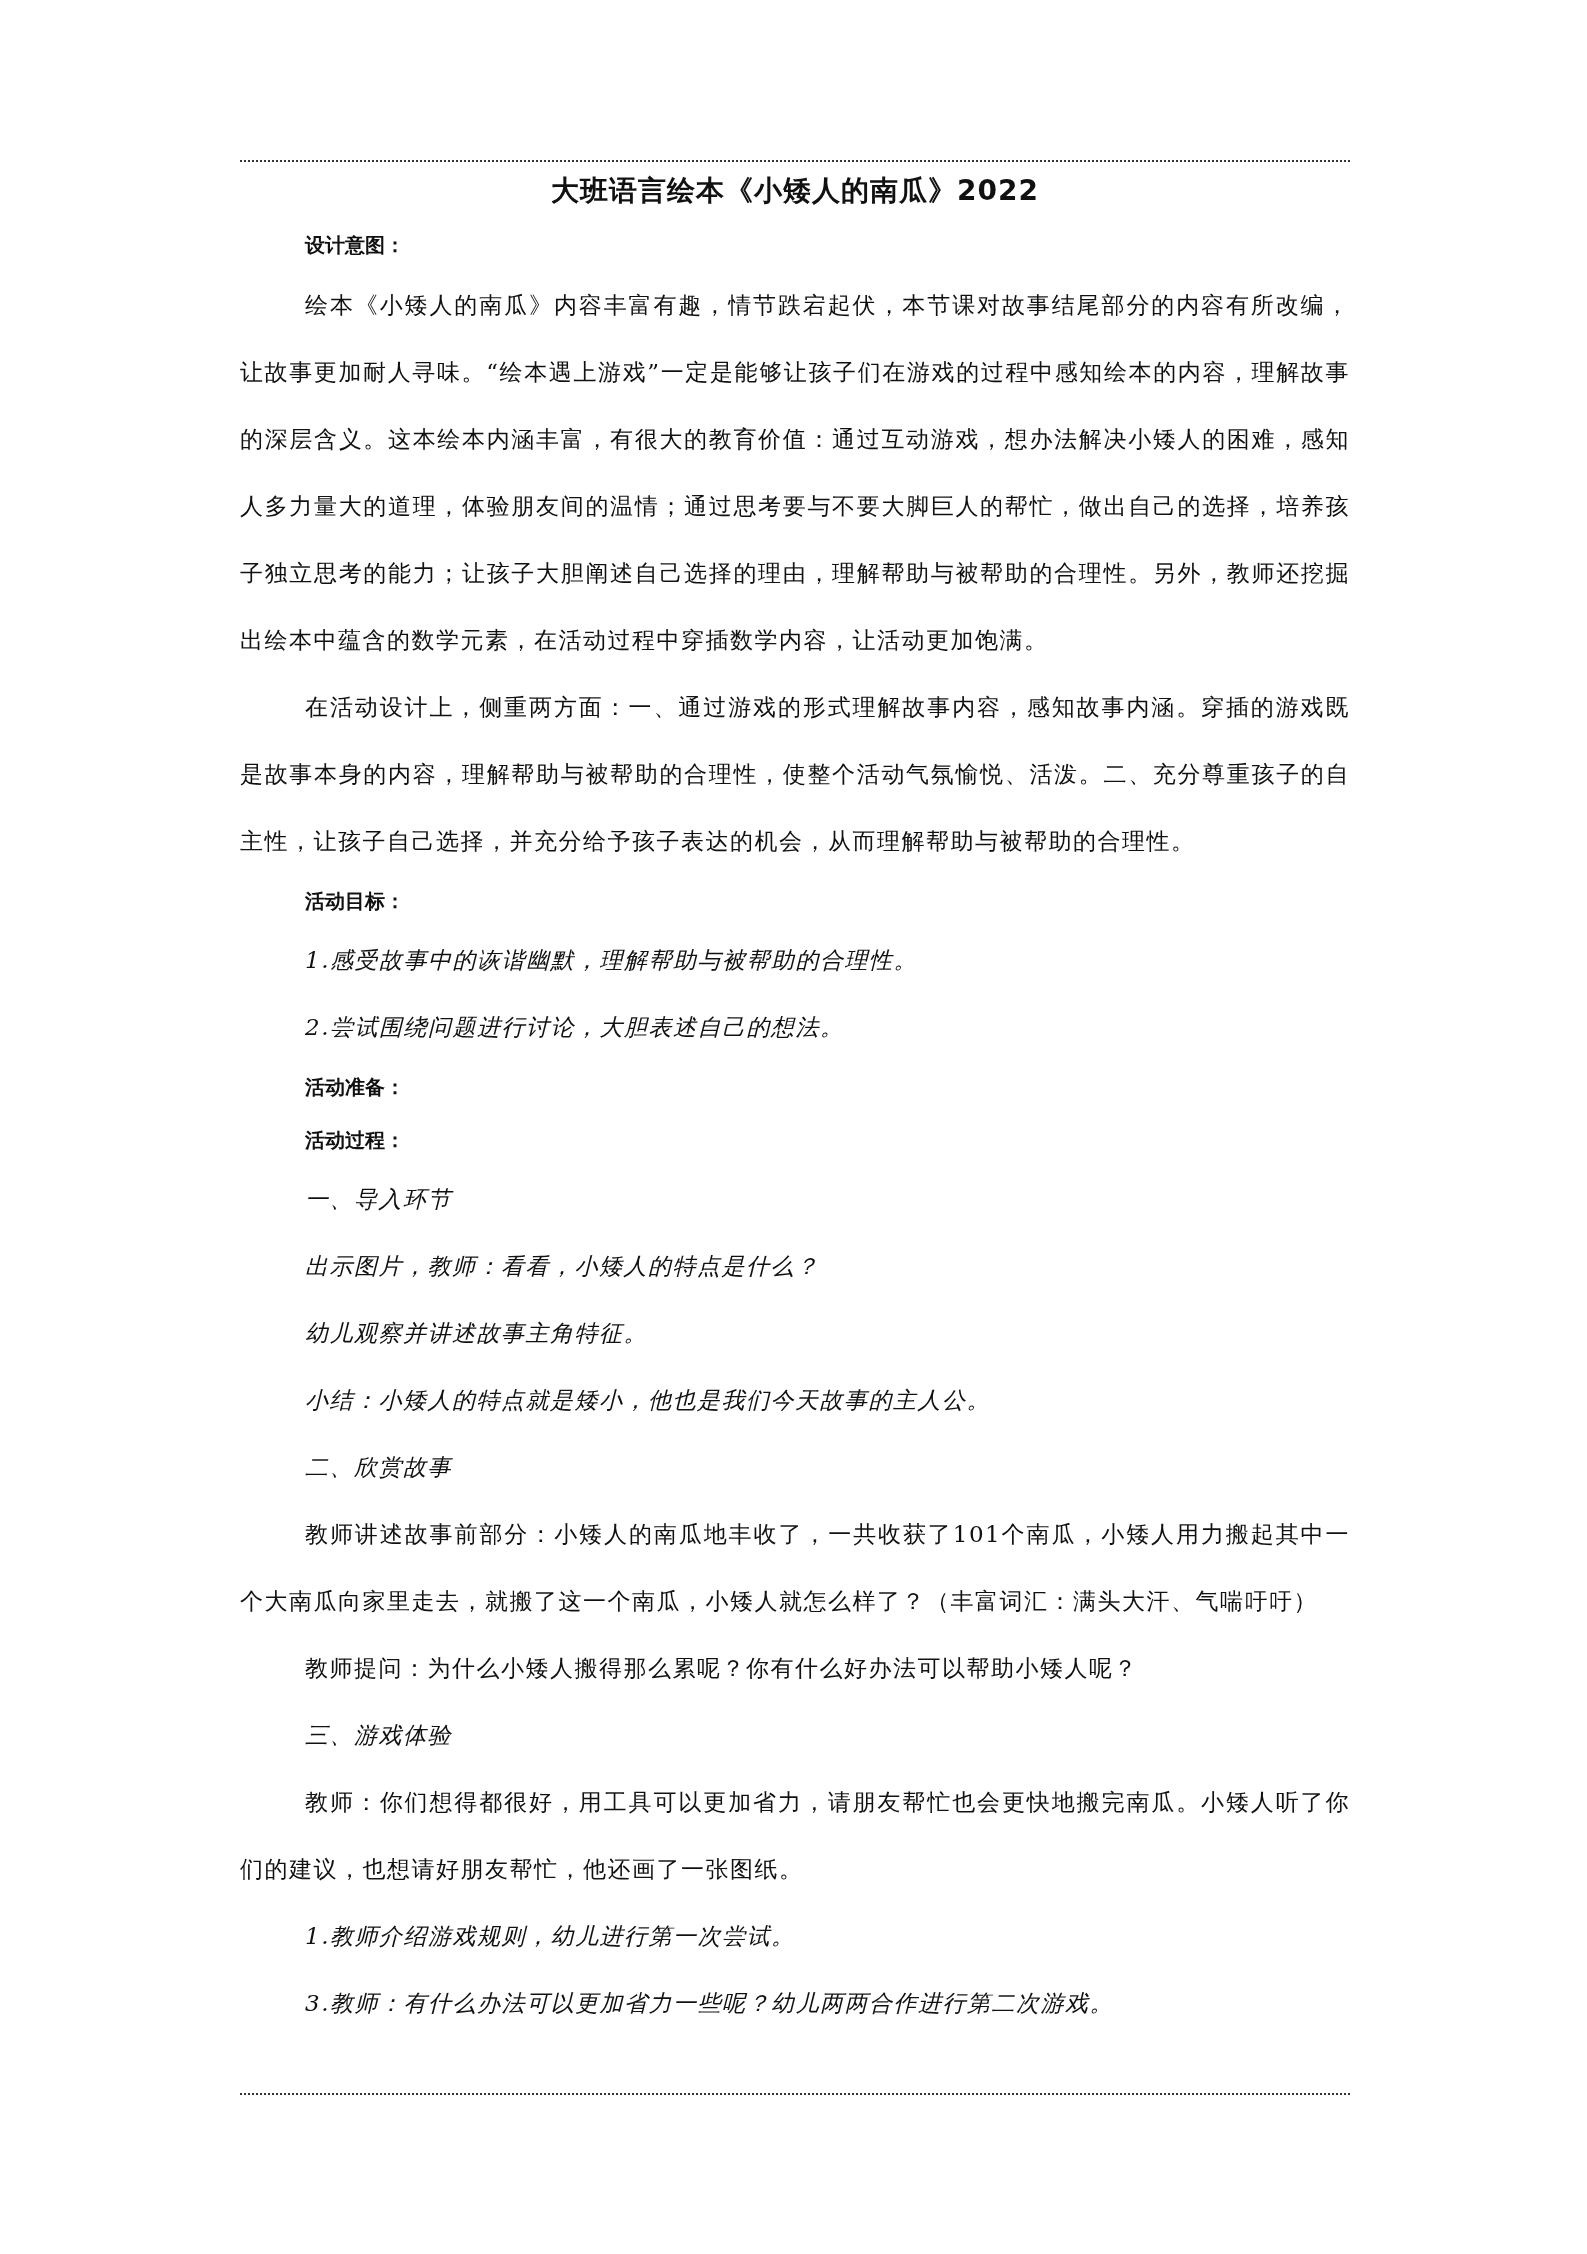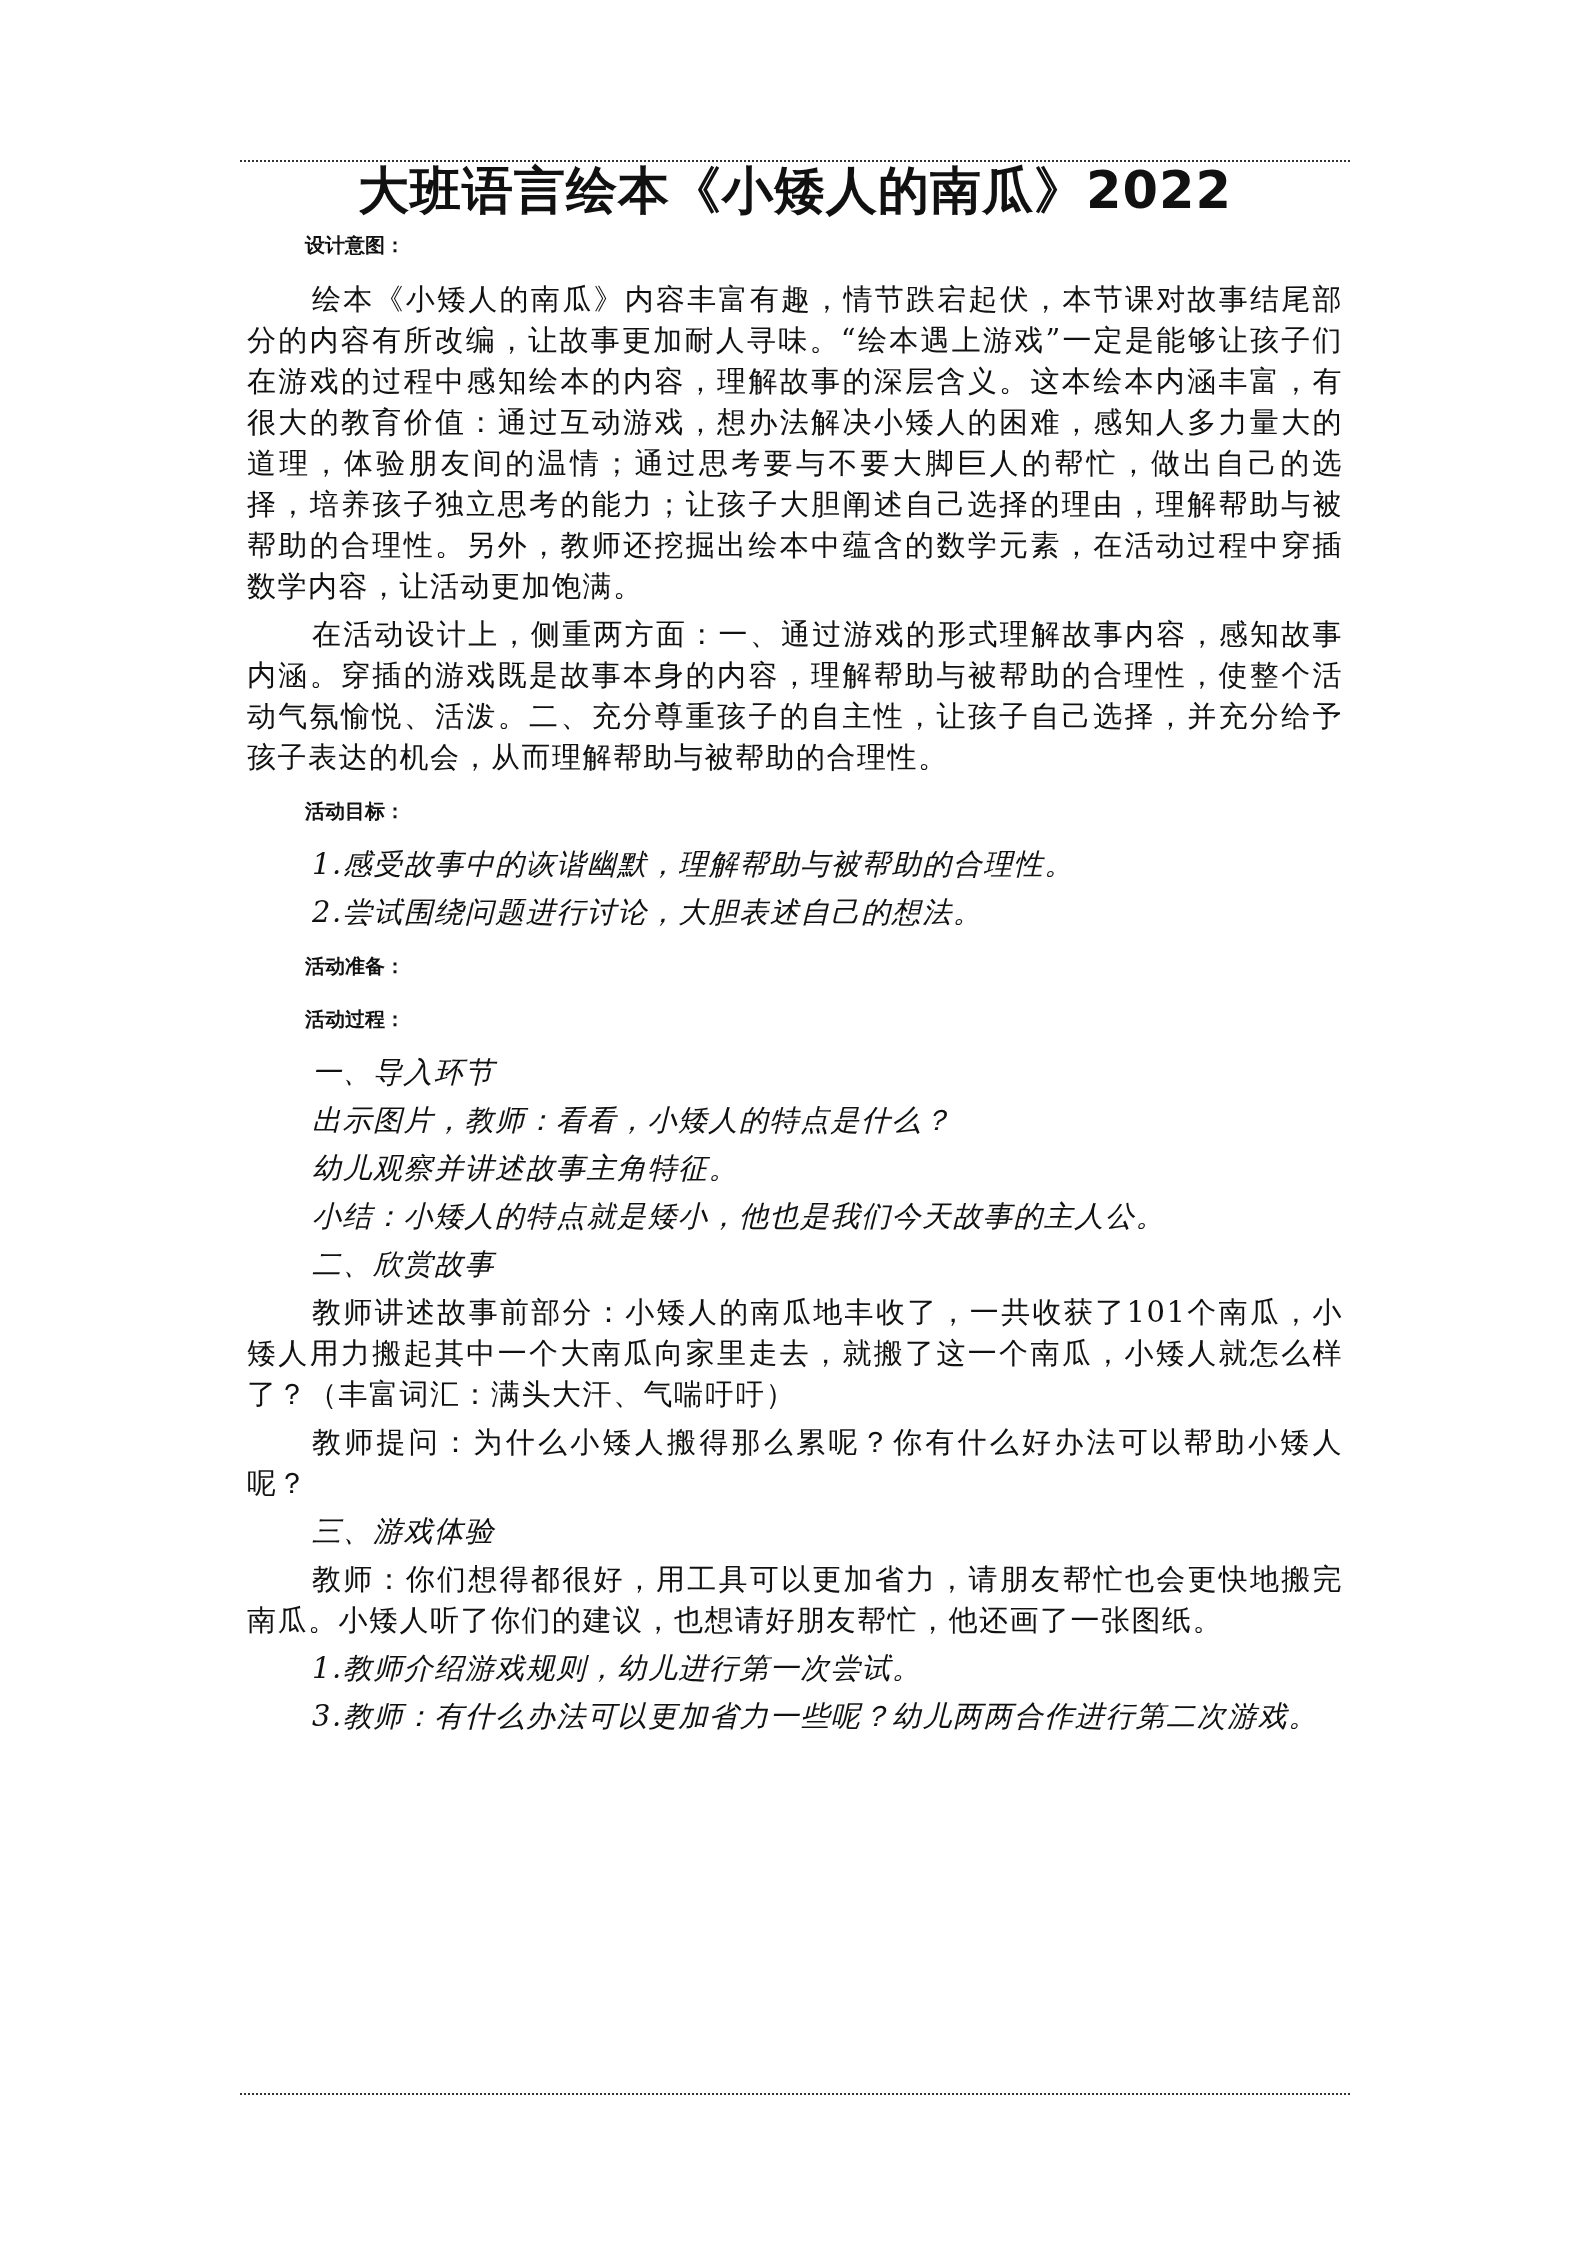--- a/index.html
+++ b/index.html
@@ -4,23 +4,23 @@
 <style>
   html, body { margin:0; padding:0; background:#ffffff; }
   body { width:1587px; height:2254px; position:relative; overflow:hidden;
          font-family:"DejaVu Serif","Liberation Serif",serif; color:#111; }
   .rule { position:absolute; left:240px; width:1110px; height:0;
           border-top:2px dotted #333; }
   .rule.top { top:160px; }
   .rule.bottom { top:2093px; }
   .page { position:absolute; left:240px; top:165px; width:1110px; }
   .title { text-align:center; font-family:"DejaVu Sans","Liberation Sans",sans-serif;
-           font-weight:bold; font-size:51px; line-height:52px; margin:0 0 2px 0;
+           font-weight:bold; font-size:28px; line-height:52px; margin:0 0 2px 0;
            letter-spacing:1px; }
-  .p { font-size:29px; line-height:41px; margin:7px; text-align:justify; letter-spacing:1.5px; }
+  .p { font-size:23px; line-height:67px; margin:0; text-align:justify; letter-spacing:1.5px; }
   .indent { text-indent:65px; }
   .head { font-family:"DejaVu Sans","Liberation Sans",sans-serif; font-weight:bold;
           font-size:20px; line-height:52.5px; padding-left:65px; margin:0; }
   .item { padding-left:65px;font-style:italic; }
 </style>
 </head>
 <body>
 
 <div class="rule top"></div>
 

